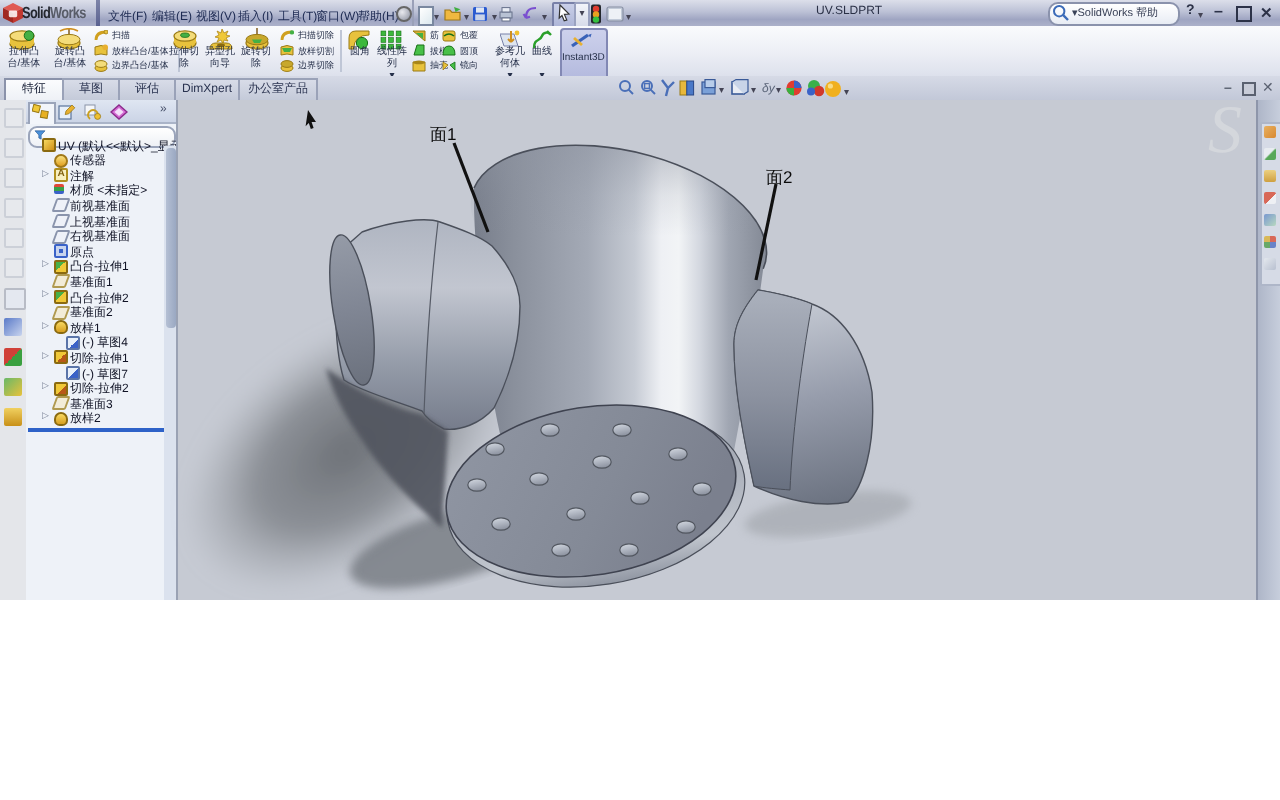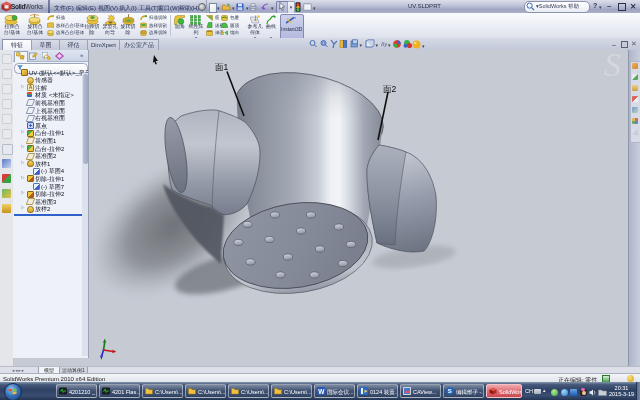--- a/index.html
+++ b/index.html
@@ -1,15 +1,15 @@
 <!DOCTYPE html>
 <html><head><meta charset="utf-8">
 <style>
   html,body{margin:0;padding:0;}
-  #app{position:relative;width:640px;height:400px;overflow:hidden;font-family:"Liberation Sans",sans-serif;background:#ec4899;-webkit-font-smoothing:antialiased;}
+  #app{position:relative;width:640px;height:300px;overflow:hidden;font-family:"Liberation Sans",sans-serif;background:#ec4899;-webkit-font-smoothing:antialiased;}
   .abs{position:absolute;}
   
   #title{left:0;top:0;width:640px;height:13px;background:linear-gradient(180deg,#dcdfea 0%,#bcc1d6 45%,#9fa5c2 75%,#acb1ca 100%);border-bottom:1px solid #8c93ae;}
   #title .mtext{position:absolute;top:3.5px;font-size:6px;color:#1d2a52;}
   
   #ribbon{left:0;top:13px;width:640px;height:25px;background:linear-gradient(180deg,#fafbfd 0%,#eceef5 55%,#dde1ec 100%);}
   .rbtxt{position:absolute;font-size:5px;line-height:5.8px;color:#26304a;text-align:center;white-space:nowrap;}
   .rstxt{position:absolute;font-size:4.5px;color:#26304a;white-space:nowrap;}
   .rsep{position:absolute;top:2px;width:1px;height:21px;background:#bfc6d6;}
   

